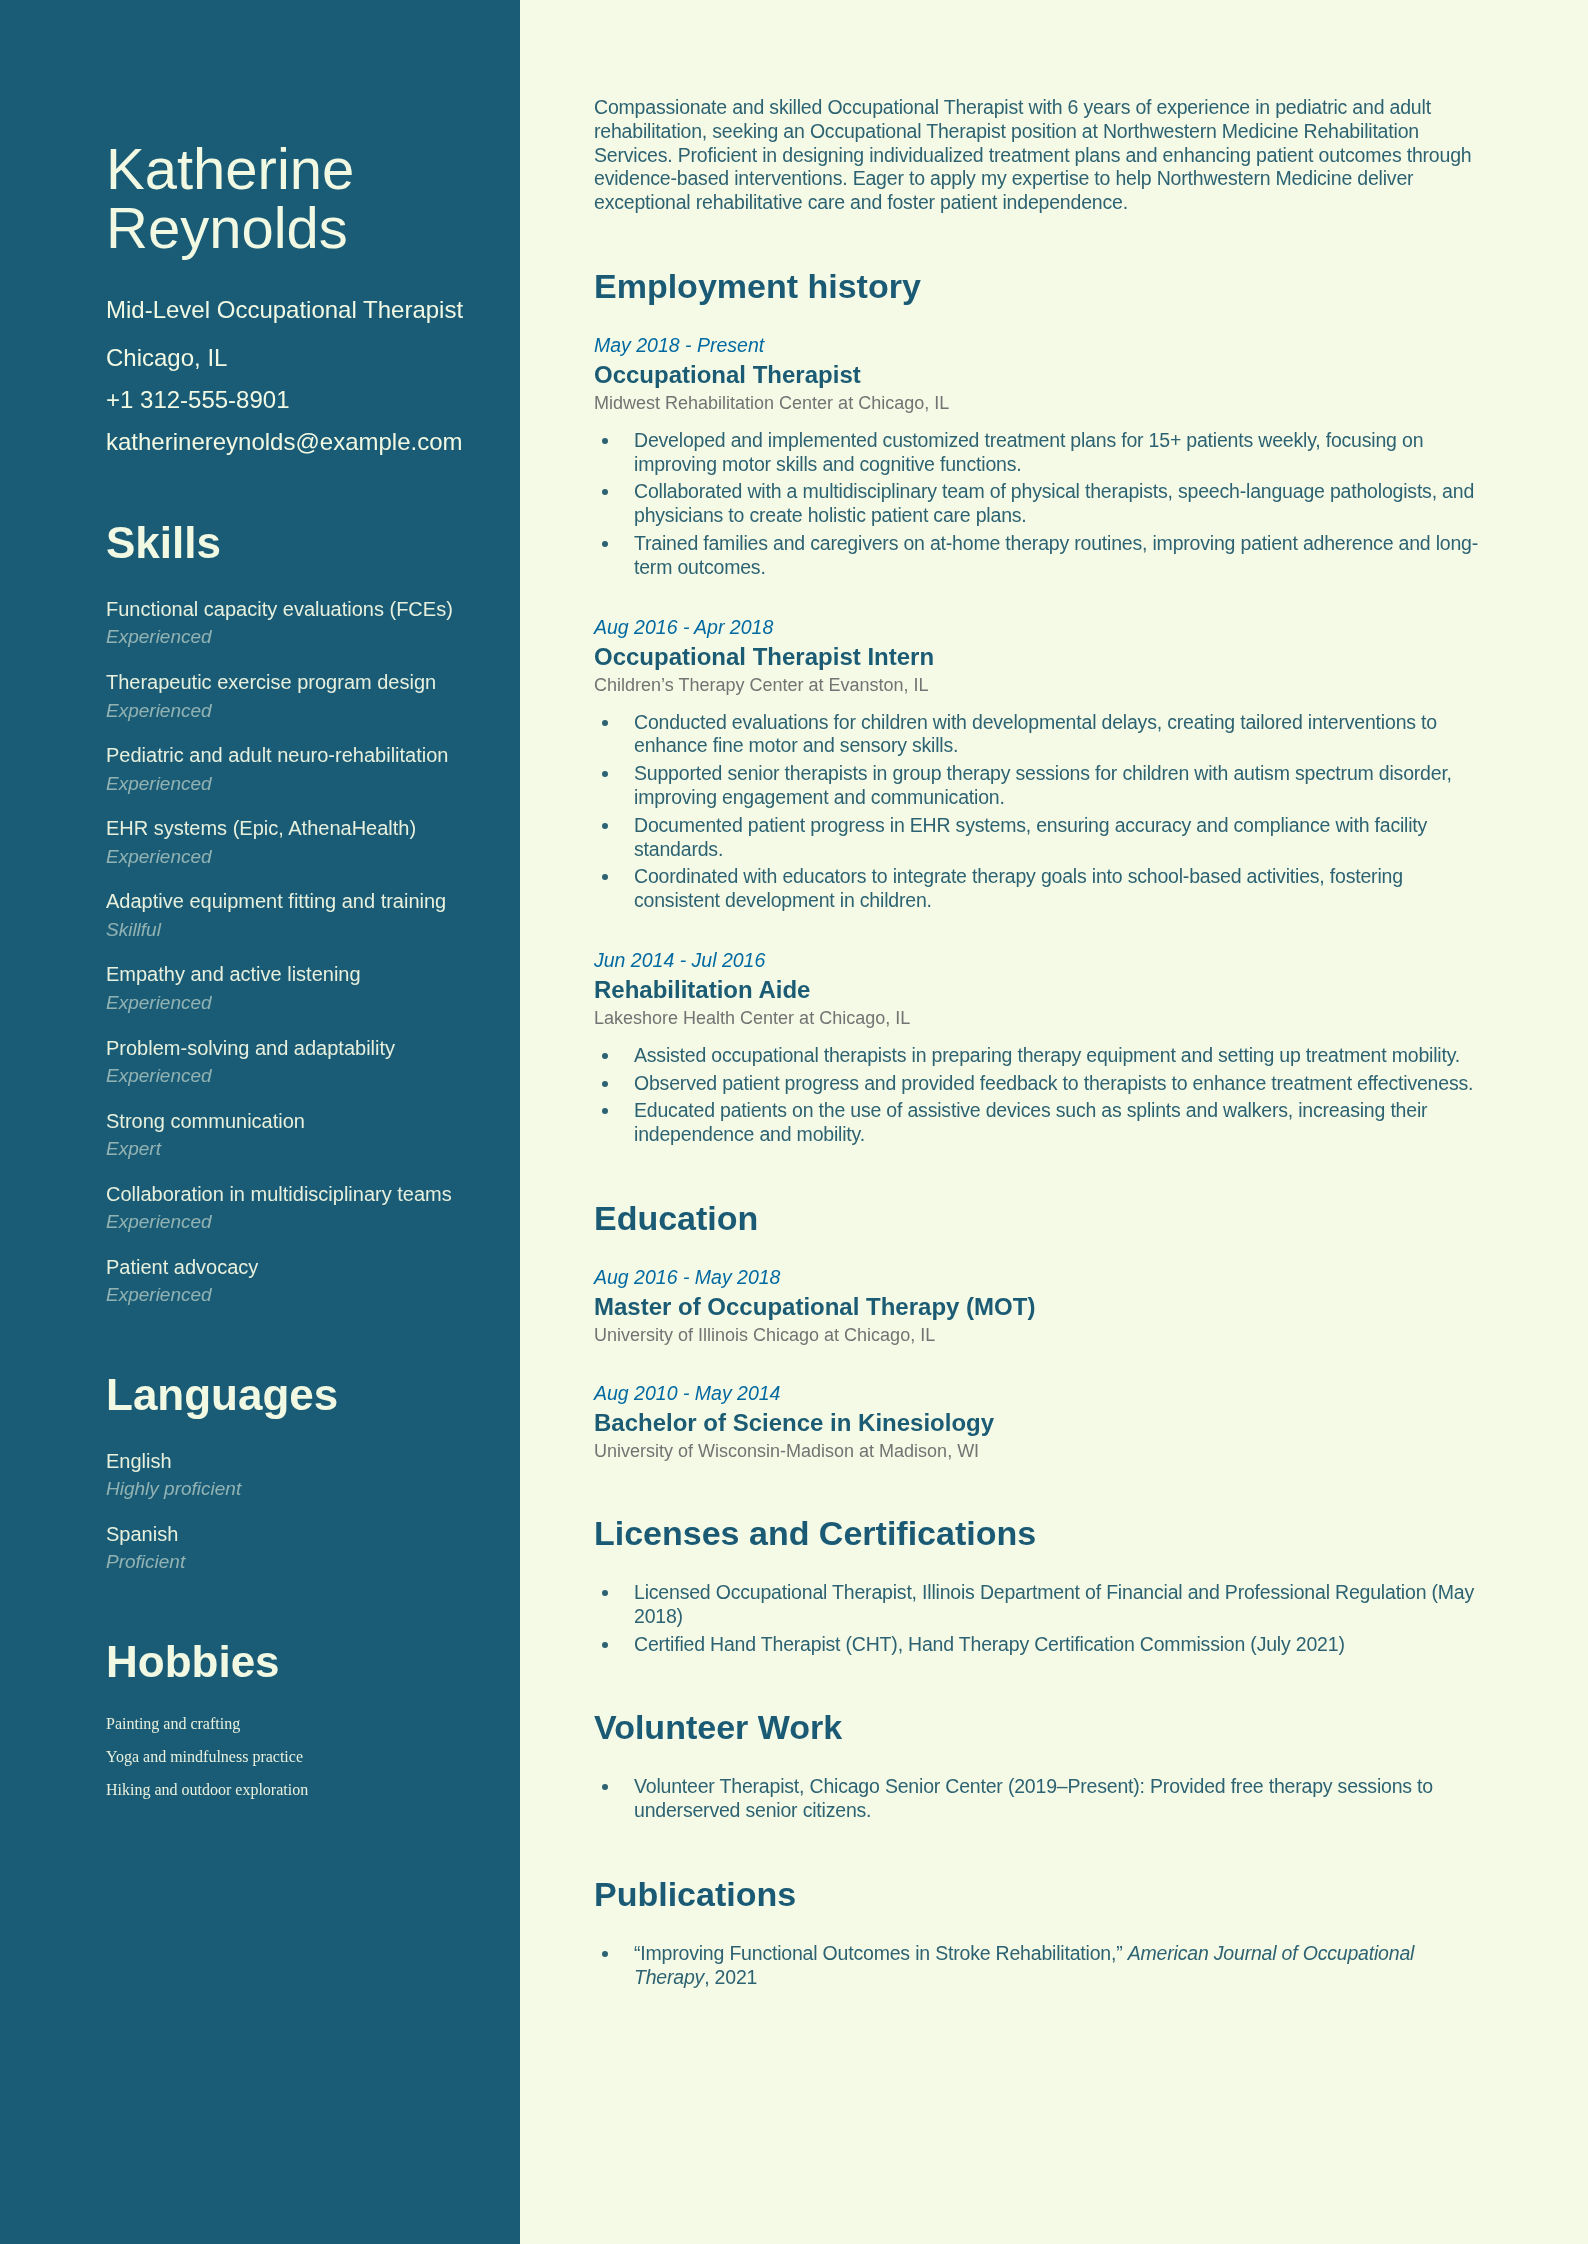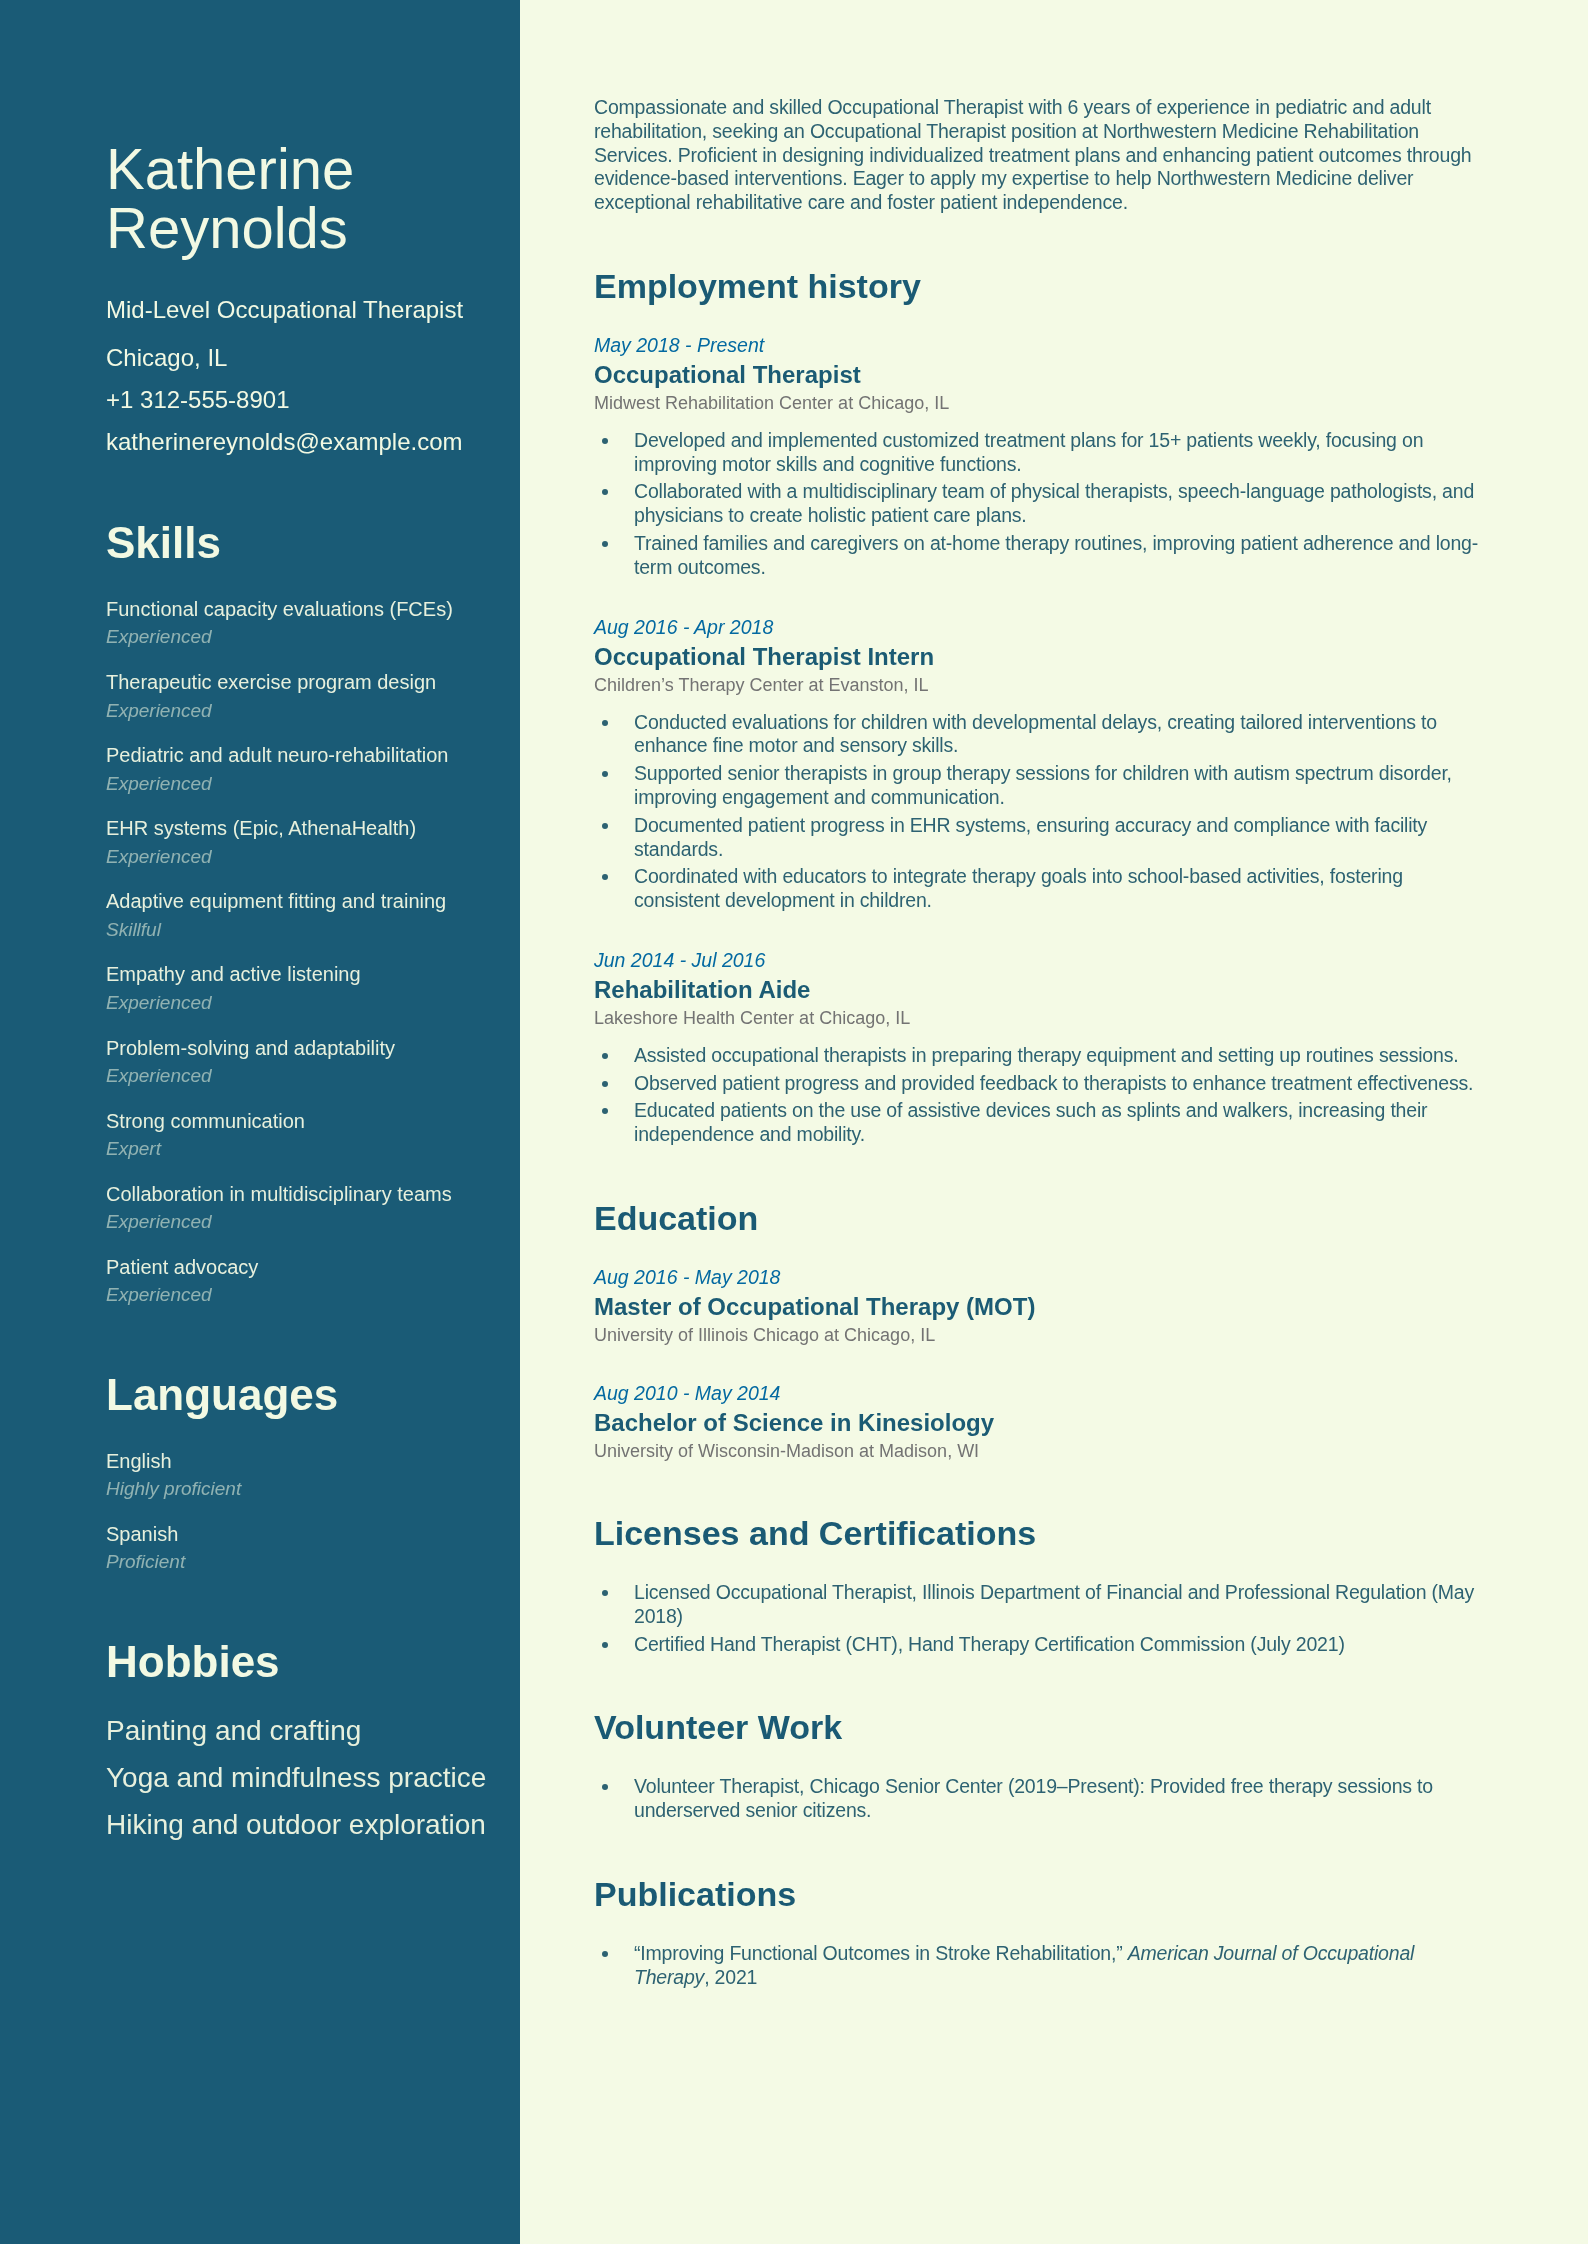--- a/index.html
+++ b/index.html
@@ -19,21 +19,21 @@
   }
   .name { font-size:58px; font-weight:400; line-height:1.02; }
   .name span { display:block; }
   .person-title { margin-top:16px; font-size:24px; font-weight:500; color:#f2f9e3; }
   .contact { margin-top:20px; font-size:24px; }
   .contact .c-line { margin-bottom:14px; }
   .side-h { font-size:44px; font-weight:700; margin:62px 0 28px 0; color:#f2f9e3; }
   .skill { margin-bottom:19px; }
   .skill-name { font-size:20px; line-height:1.32; color:rgba(242,249,227,0.95); }
   .skill-level { font-size:19px; font-style:italic; line-height:1.3; margin-top:3px; color:rgba(242,249,227,0.55); }
-  .hobby { font-size:28px; margin-bottom:15px; color:rgba(242,249,227,0.95); }
+  .hobby { font-size:16px; margin-bottom:15px; color:rgba(242,249,227,0.95);font-family:Liberation Serif, serif; }
   
   .main {
     flex:1; box-sizing:border-box;
     padding:96px 100px 0 74px;
     color:#2d6272;
   }
   .summary { margin:0; font-size:19.5px; line-height:1.22; letter-spacing:-0.01em; }
   .main-h { font-size:34px; font-weight:700; color:#1a5a74; margin:52px 0 28px 0; }
   .entry { margin-bottom:36px; }
   .entry:last-child { margin-bottom:0; }
@@ -163,21 +163,21 @@
         <li>Documented patient progress in EHR systems, ensuring accuracy and compliance with facility standards.</li>
         <li>Coordinated with educators to integrate therapy goals into school-based activities, fostering consistent development in children.</li>
       </ul>
     </section>
 
     <section class="entry">
       <div class="entry-date">Jun 2014 - Jul 2016</div>
       <div class="entry-title">Rehabilitation Aide</div>
       <div class="entry-sub">Lakeshore Health Center at Chicago, IL</div>
       <ul class="bullets">
-        <li>Assisted occupational therapists in preparing therapy equipment and setting up routines sessions.</li>
+        <li>Assisted occupational therapists in preparing therapy equipment and setting up treatment mobility.</li>
         <li>Observed patient progress and provided feedback to therapists to enhance treatment effectiveness.</li>
         <li>Educated patients on the use of assistive devices such as splints and walkers, increasing their independence and mobility.</li>
       </ul>
     </section>
 
     <h2 class="main-h">Education</h2>
 
     <section class="entry">
       <div class="entry-date">Aug 2016 - May 2018</div>
       <div class="entry-title">Master of Occupational Therapy (MOT)</div>

